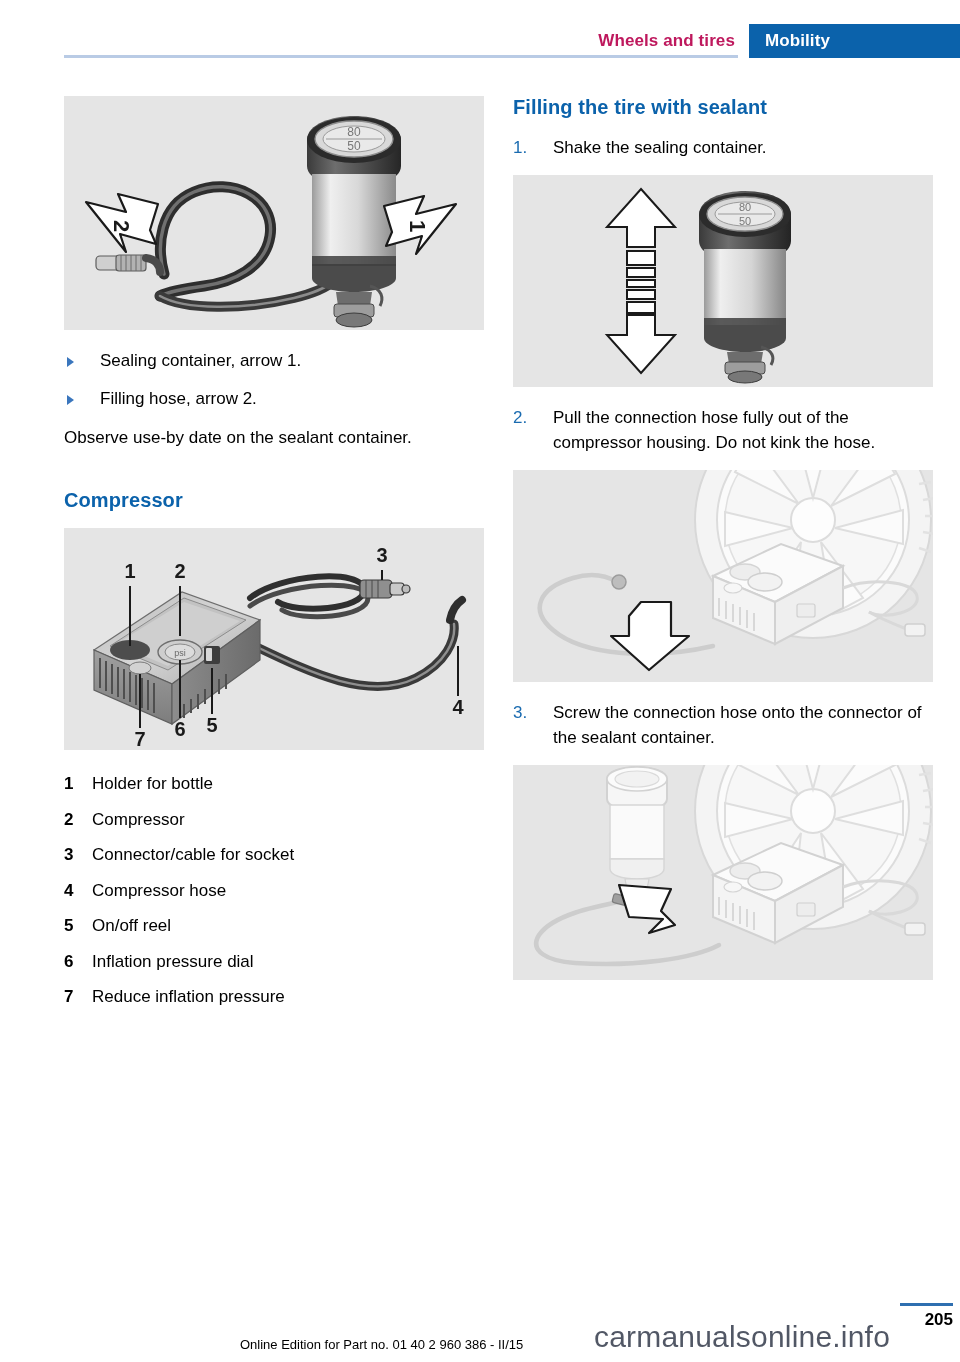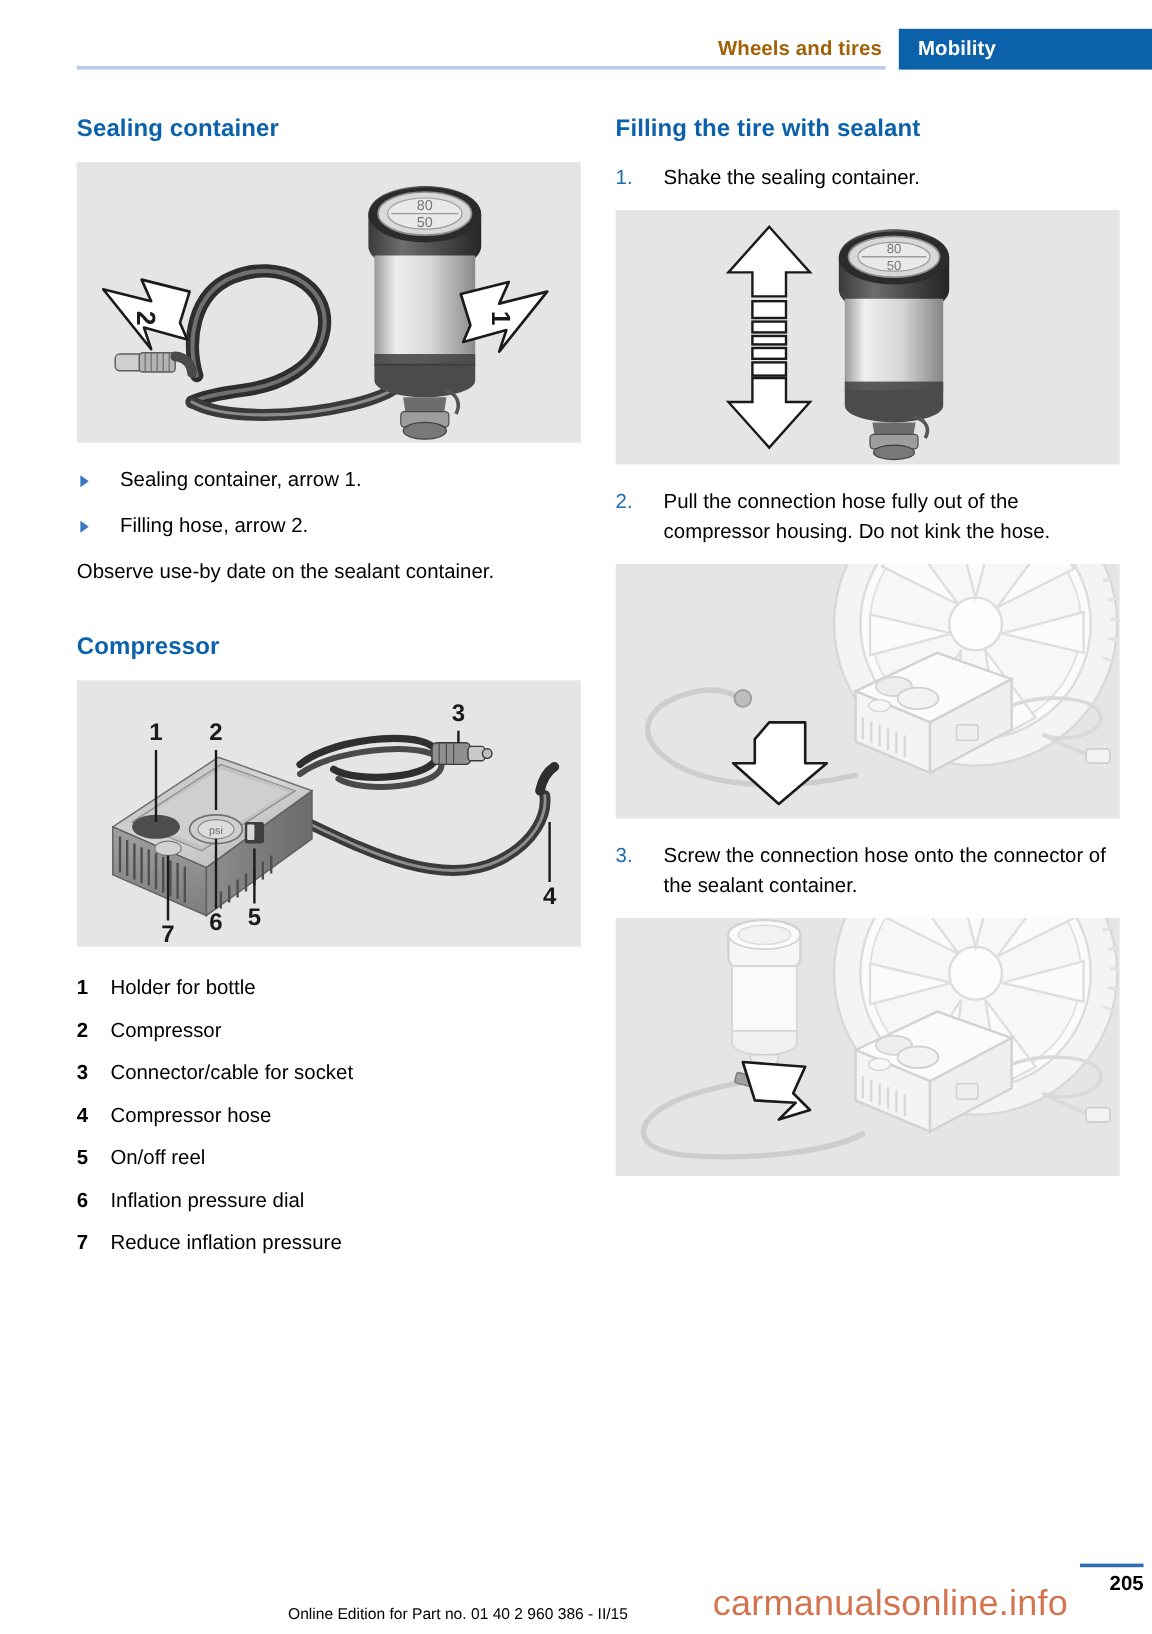--- a/index.html
+++ b/index.html
@@ -29,21 +29,21 @@
   }
   .tab {
     display: flex;
     align-items: center;
     font-size: 17px;
     font-weight: bold;
     letter-spacing: .1px;
     padding: 0 14px 0 14px;
     white-space: nowrap;
   }
-  .tab-inactive { color: #a16207; text-align: center; }
+  .tab-inactive { color: #be185d; text-align: center; }
   .tab-active {
     color: #ffffff;
     background: #0b62ab;
     padding-right: 130px;
     padding-left: 16px;
   }
   .header-rule {
     position: absolute;
     left: 64px; top: 55px;
     width: 674px; height: 3px;
@@ -160,40 +160,39 @@
     position: absolute;
     right: 7px; top: 1310px;
     font-size: 17px;
     font-weight: bold;
     color: #000;
   }
   .watermark {
     position: absolute;
     left: 594px; top: 1320px;
     font-size: 30px;
-    color: #c2410c;
+    color: #0f172a;
     opacity: .72;
     white-space: nowrap;
     letter-spacing: .2px;
   }
 </style>
 </head>
 <body>
 
 <div class="header">
   <div class="header-tabs">
     <div class="tab tab-inactive">Wheels and tires</div>
     <div class="tab tab-active">Mobility</div>
   </div>
   <div class="header-rule"></div>
 </div>
 
 <div class="col col-left">
 
-  <h2 class="section-title">Sealing container</h2>
 
   <div class="figure fig-seal">
     <svg class="fig-svg" viewBox="0 0 420 234" preserveAspectRatio="xMidYMid meet">
       <defs>
         <linearGradient id="bodyG" x1="0" y1="0" x2="1" y2="0">
           <stop offset="0" stop-color="#9b9b9b"></stop>
           <stop offset="0.22" stop-color="#efefef"></stop>
           <stop offset="0.55" stop-color="#d8d8d8"></stop>
           <stop offset="1" stop-color="#8a8a8a"></stop>
         </linearGradient>

